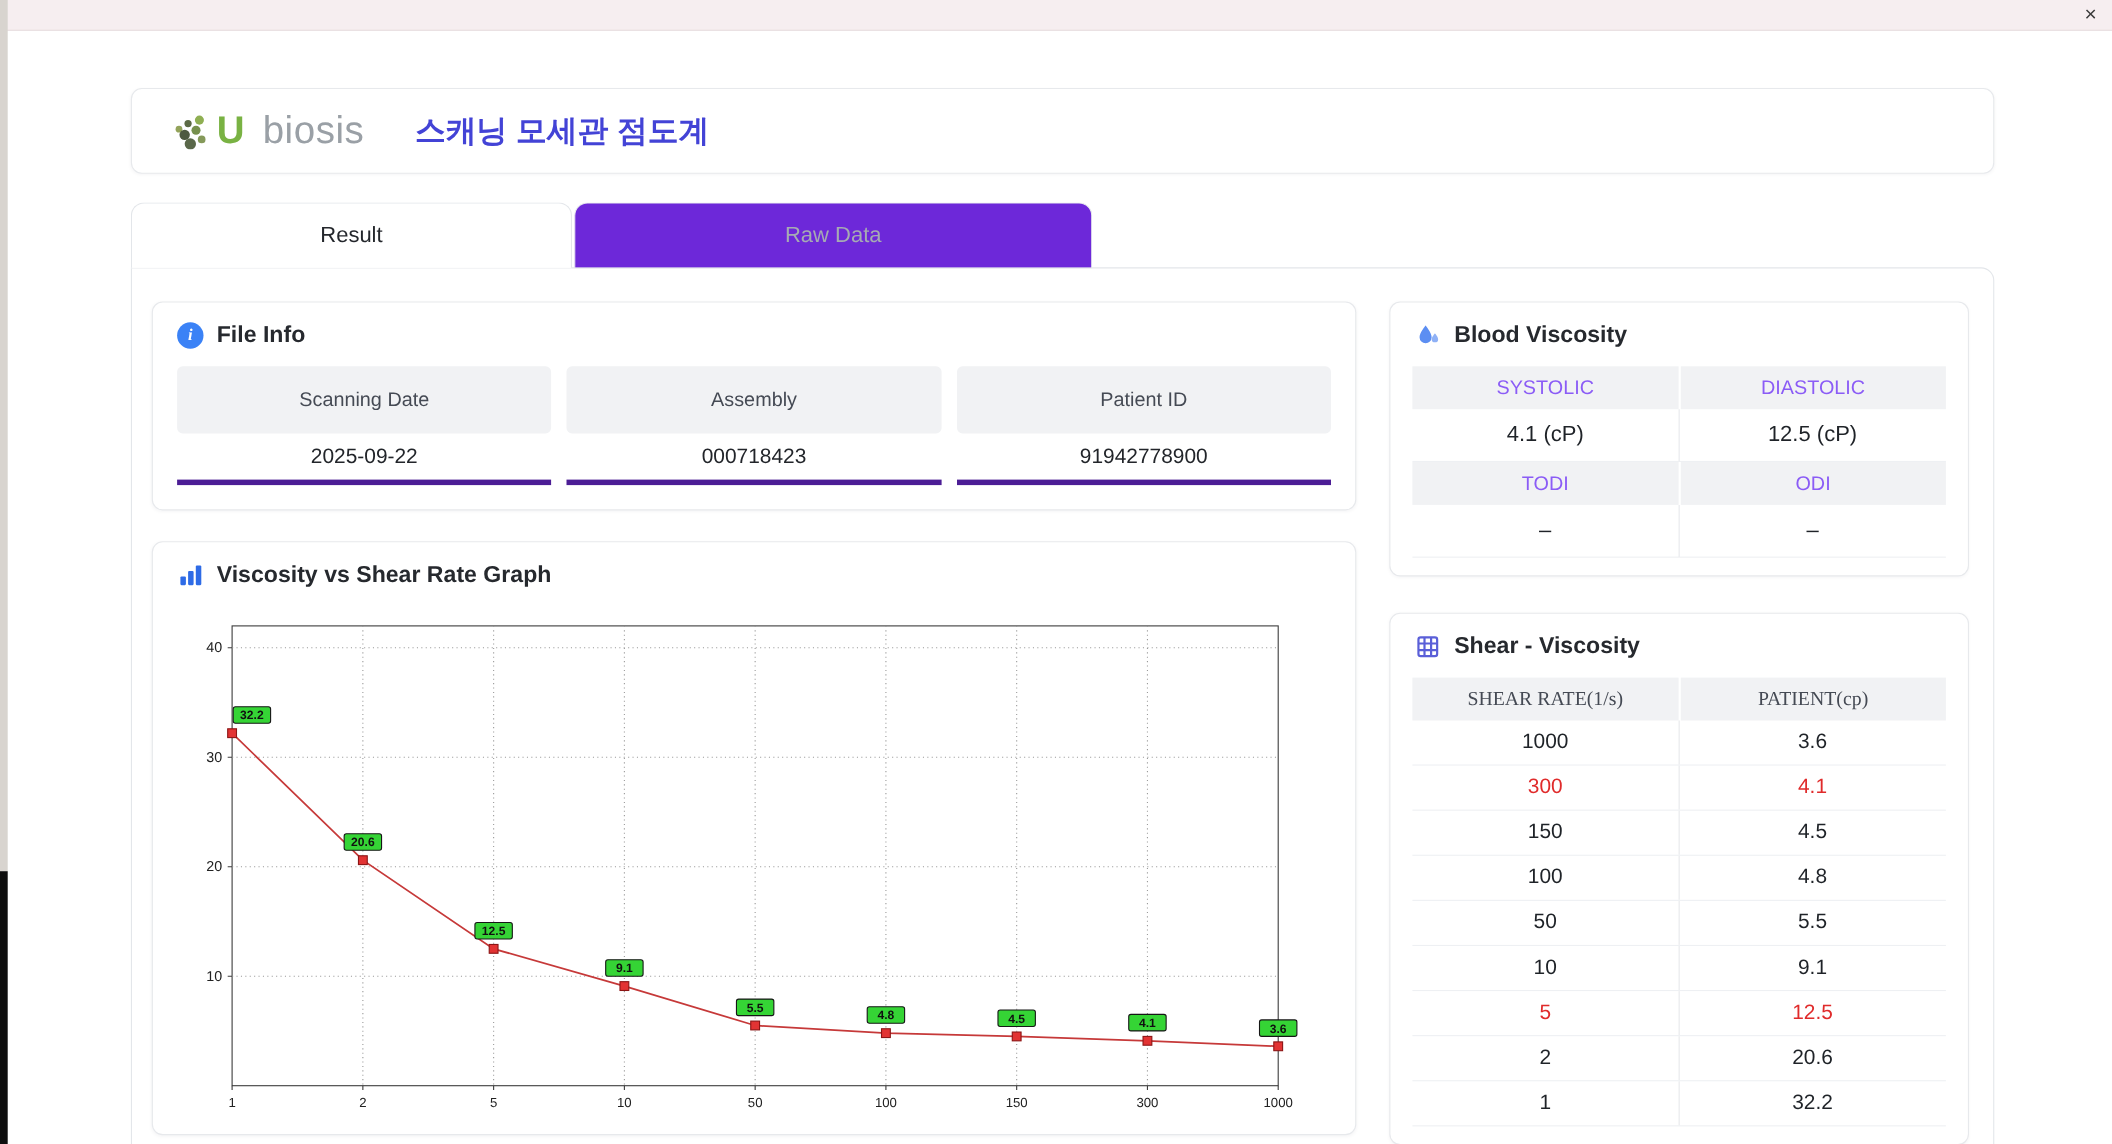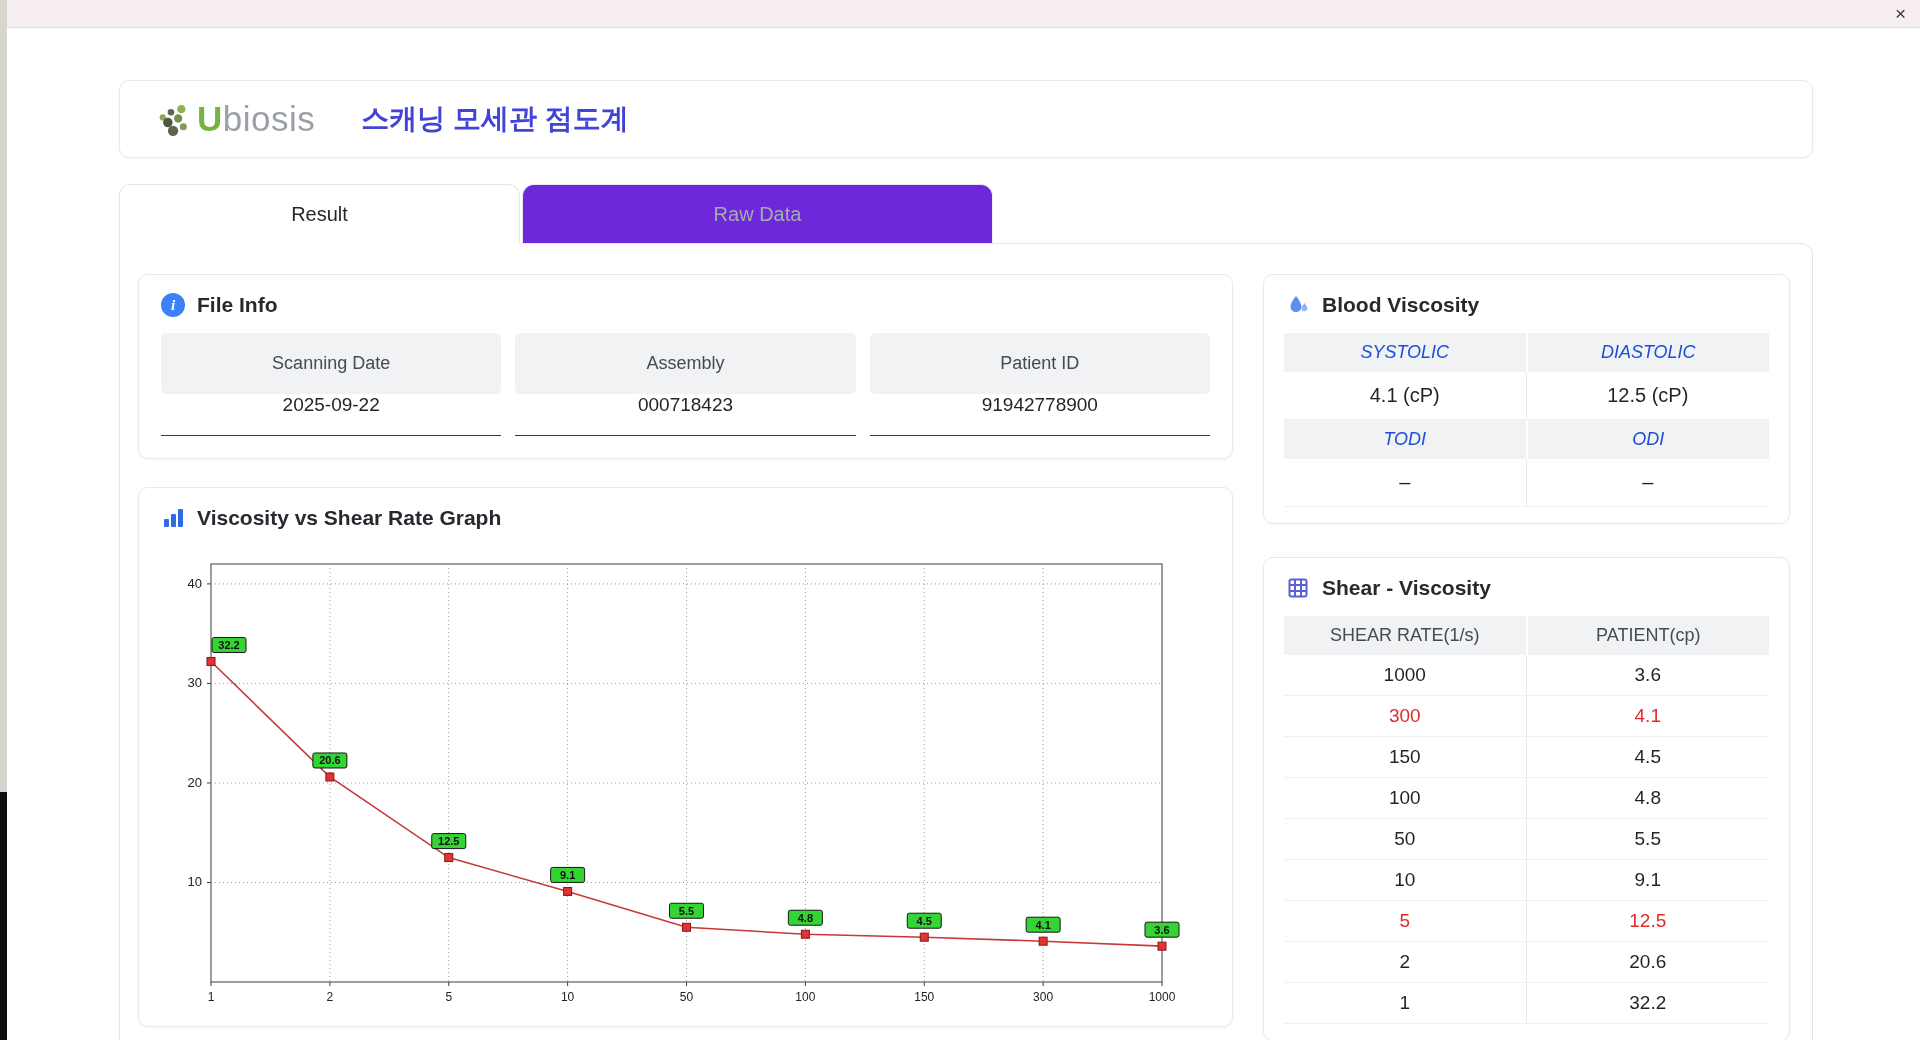--- a/index.html
+++ b/index.html
@@ -30,21 +30,21 @@
   
   .header-card {
     height: 78px; border: 1px solid #e7e9ec; border-radius: 10px;
     display: flex; align-items: center; padding: 0 34px;
     box-shadow: 0 1px 3px rgba(16,24,40,.04);
     background: #fff;
   }
   .logo { display: flex; align-items: center; gap: 7px; }
   .logo svg { display: block; }
   .logo-u { font-size: 35px; font-weight: 700; color: #79b243; letter-spacing: .5px; }
-  .logo-rest { font-size: 35px; font-weight: 400; color: #9aa0a6; letter-spacing: .5px; }
+  .logo-rest { font-size: 35px; font-weight: 400; color: #9aa0a6; letter-spacing: .5px; margin-left: 16px; }
   .app-title { font-size: 28px; font-weight: 700; color: #4343d6; margin-left: 46px; }
 
   
   .tabs { display: flex; margin-top: 25px; position: relative; top: 1px; z-index: 2; }
   .tab {
     height: 60px; display: flex; align-items: center; justify-content: center;
     font-size: 20px; font-weight: 400; border-radius: 12px 12px 0 0; cursor: pointer;
   }
   .tab.active {
     width: 401px; background: #fff; color: #24272c;
@@ -85,38 +85,38 @@
 
   
   .fields { display: flex; gap: 14px; padding: 4px 22px 22px; }
   .field { flex: 1; }
   .field-label {
     background: #f1f2f4; color: #454a54; text-align: center;
     font-size: 18px; padding: 20px 0; border-radius: 5px;
   }
   .field-value {
     text-align: center; font-size: 19px; color: #22252a;
-    padding: 0 0 9px; border-bottom: 1px solid #4c1d95; min-height: 42px;
+    padding: 11px 0 9px; border-bottom: 5px solid #4c1d95; min-height: 42px;
   }
 
   
   .chart-area { height: 470px; margin: 2px 24px 12px 26px; }
 
   
   .bv-grid { padding: 4px 20px 16px; }
   .bv-labels { display: grid; grid-template-columns: 1fr 1fr; gap: 2px; }
-  .bv-label { background: #f1f2f4; text-align: center; font-size: 18px; color: #1d4ed8; padding: 9px 0; font-style: italic; }
+  .bv-label { background: #f1f2f4; text-align: center; font-size: 18px; color: #8b5cf6; padding: 9px 0; }
   .bv-values { display: grid; grid-template-columns: 1fr 1fr; }
   .bv-value { text-align: center; font-size: 20px; color: #1f2328; padding: 12px 0; border-bottom: 1px solid #eef0f3; min-height: 47px; }
   .bv-value.vline { border-right: 1px solid #e7e9ec; }
 
   
   .shear-table { padding: 4px 20px 16px; }
   .sh-head { display: grid; grid-template-columns: 1fr 1fr; gap: 2px; }
-  .sh-head-cell { background: #f1f2f4; text-align: center; font-size: 18px; color: #454a54; padding: 9px 16px; }
+  .sh-head-cell { background: #f1f2f4; text-align: center; font-size: 18px; color: #454a54; padding: 9px 16px; font-family: Liberation Serif, serif; }
   .sh-row { display: grid; grid-template-columns: 1fr 1fr; border-bottom: 1px solid #eef0f3; }
   .sh-cell { text-align: center; font-size: 19px; color: #1f2328; padding: 9px 0; }
   .sh-cell.vline { border-right: 1px solid #e7e9ec; }
   .sh-row.red .sh-cell { color: #e02b2b; }
 </style>
 </head>
 <body>
 
 <div class="edge-left-top"></div>
 <div class="edge-left-bottom"></div>

